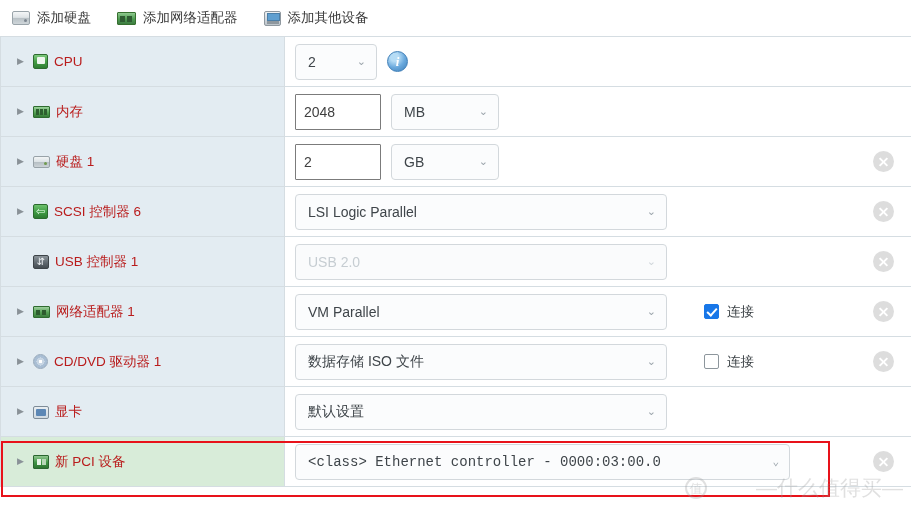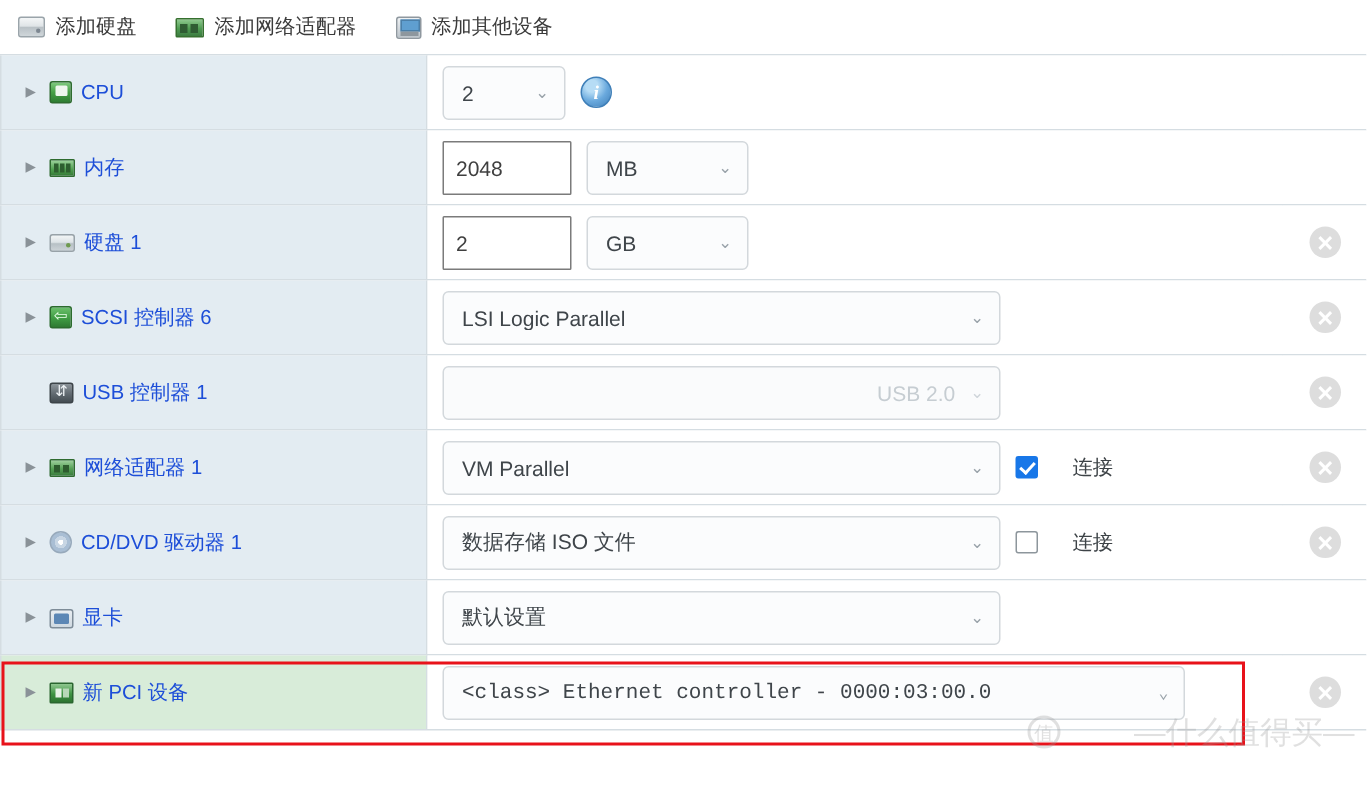--- a/index.html
+++ b/index.html
@@ -95,21 +95,21 @@
     width: 10px; flex: none;
     color: #8a9298;
     font-size: 9px;
     line-height: 1;
     user-select: none;
   }
   .caret.hidden { visibility: hidden; }
 
   .name-label {
     font-size: 13.5px;
-    color: #1d4ed8;
+    color: #b91c1c;
     white-space: nowrap;
   }
 
   
   .dico { width: 17px; height: 15px; flex: none; position: relative; }
   .dico-cpu {
     background: linear-gradient(#7fc97f 0%, #46a046 50%, #2f7d33 100%);
     border: 1px solid #2e6b2f; border-radius: 2px;
     width: 15px; height: 15px;
   }
@@ -222,21 +222,21 @@
     position: relative;
     white-space: nowrap;
   }
   .selbox .val { flex: 1; overflow: hidden; text-overflow: ellipsis; }
   .selbox .chev {
     margin-left: 10px;
     color: #9aa3aa;
     font-size: 11px;
     flex: none;
   }
-  .selbox.disabled { color: #c6cdd2; background: #fafbfc; cursor: default; text-align: right; }
+  .selbox.disabled { color: #c6cdd2; background: #fafbfc; cursor: default; }
   .selbox.disabled .chev { color: #cfd5da; }
 
   .w-cpu { width: 82px; }
   .w-unit { width: 108px; }
   .w-mid { width: 372px; }
   .w-wide { width: 495px; font-family: Liberation Mono, monospace; }
 
   .infoicon {
     width: 21px; height: 21px; border-radius: 50%;
     background: radial-gradient(circle at 35% 28%, #b6dcf5 0 22%, #6aa9dd 55%, #3f7fb8 100%);
@@ -244,21 +244,21 @@
     color: #ffffff;
     font-size: 13px;
     font-weight: bold;
     font-style: italic;
     line-height: 19px;
     text-align: center;
     flex: none;
     font-family: "Liberation Serif", serif;
   }
 
-  .chk-wrap { display: flex; align-items: center; gap: 23px; cursor: pointer; }
+  .chk-wrap { display: flex; align-items: center; gap: 8px; cursor: pointer; margin-left: 27px; }
   .chk {
     width: 15px; height: 15px; flex: none;
     border: 1px solid #8d969c;
     background: #ffffff;
     border-radius: 2px;
     position: relative;
   }
   .chk.on { background: #1877e8; border-color: #1877e8; }
   .chk.on:after {
     content: "";

